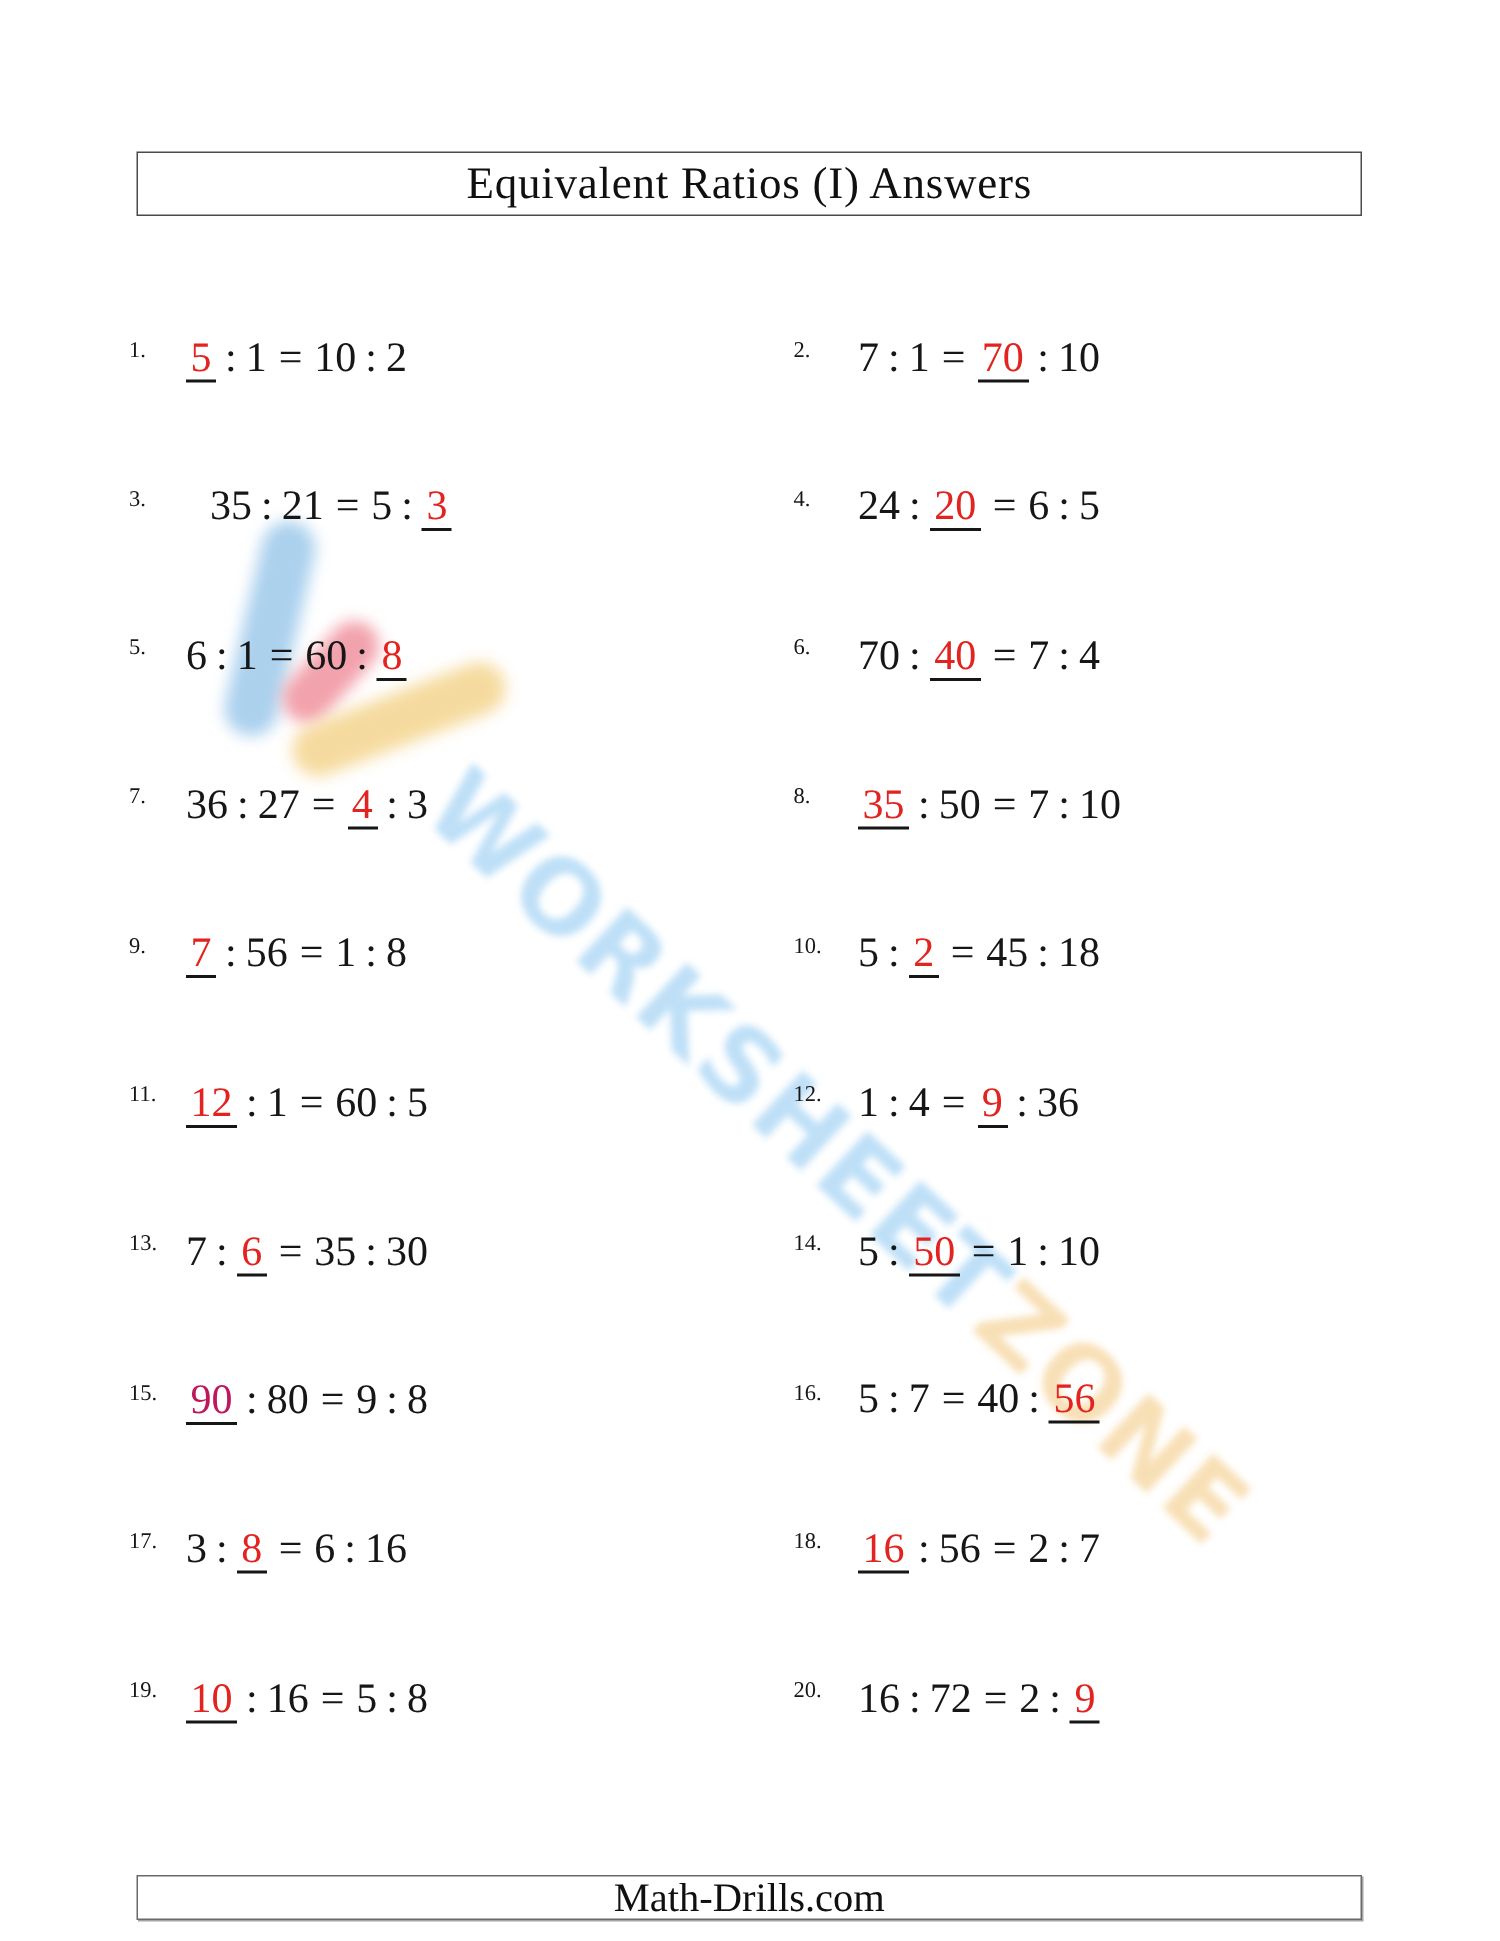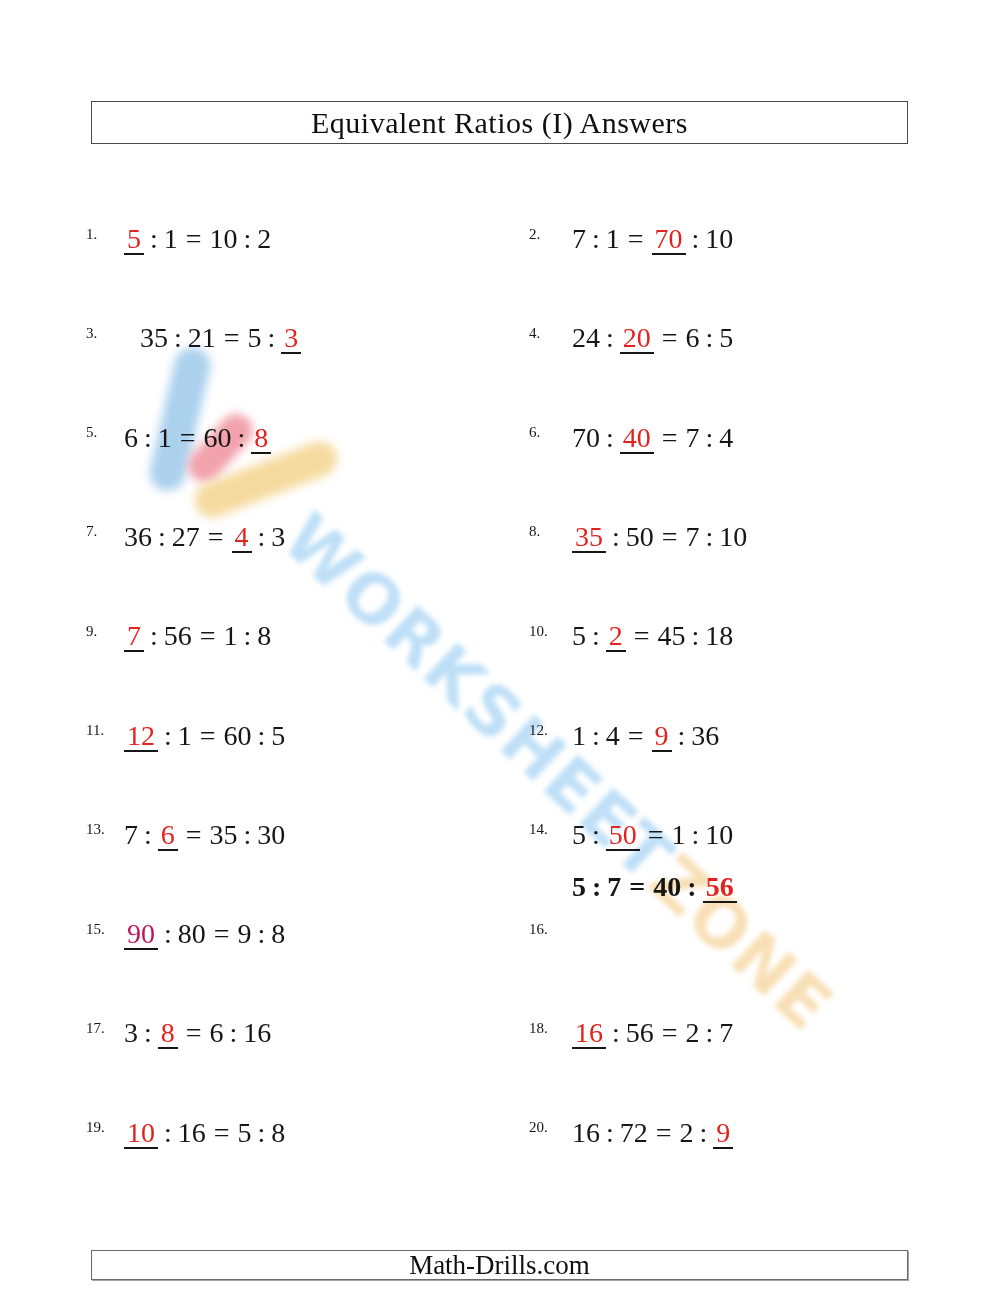--- a/index.html
+++ b/index.html
@@ -141,21 +141,21 @@
       <span class="expr" style="left: 124px; top: 678.5px;"><span class="ans" style="color: rgb(226, 35, 31); border-bottom-color: rgb(22, 22, 22);">12</span><span class="sep">:</span><span class="term">1</span><span class="eq">=</span><span class="term">60</span><span class="sep">:</span><span class="term">5</span></span>
       <span class="pnum" style="left: 529px; top: 682px;">12.</span>
       <span class="expr" style="left: 572px; top: 678.5px;"><span class="term">1</span><span class="sep">:</span><span class="term">4</span><span class="eq">=</span><span class="ans" style="color: rgb(226, 35, 31); border-bottom-color: rgb(22, 22, 22);">9</span><span class="sep">:</span><span class="term">36</span></span>
       <span class="pnum" style="left: 86px; top: 781.3px;">13.</span>
       <span class="expr" style="left: 124px; top: 777.8px;"><span class="term">7</span><span class="sep">:</span><span class="ans" style="color: rgb(226, 35, 31); border-bottom-color: rgb(22, 22, 22);">6</span><span class="eq">=</span><span class="term">35</span><span class="sep">:</span><span class="term">30</span></span>
       <span class="pnum" style="left: 529px; top: 781.3px;">14.</span>
       <span class="expr" style="left: 572px; top: 777.8px;"><span class="term">5</span><span class="sep">:</span><span class="ans" style="color: rgb(226, 35, 31); border-bottom-color: rgb(22, 22, 22);">50</span><span class="eq">=</span><span class="term">1</span><span class="sep">:</span><span class="term">10</span></span>
       <span class="pnum" style="left: 86px; top: 880.6px;">15.</span>
       <span class="expr" style="left: 124px; top: 877.1px;"><span class="ans" style="color: #be185d; border-bottom-color: rgb(22, 22, 22);">90</span><span class="sep">:</span><span class="term">80</span><span class="eq">=</span><span class="term">9</span><span class="sep">:</span><span class="term">8</span></span>
       <span class="pnum" style="left: 529px; top: 880.6px;">16.</span>
-      <span class="expr" style="left: 572px; top: 830px; font-weight: bold;"><span class="term">5</span><span class="sep">:</span><span class="term">7</span><span class="eq">=</span><span class="term">40</span><span class="sep">:</span><span class="ans" style="color: rgb(226, 35, 31); border-bottom-color: rgb(22, 22, 22);">56</span></span>
+      <span class="expr" style="left: 572px; top: 876px;"><span class="term">5</span><span class="sep">:</span><span class="term">7</span><span class="eq">=</span><span class="term">40</span><span class="sep">:</span><span class="ans" style="color: rgb(226, 35, 31); border-bottom-color: rgb(22, 22, 22);">56</span></span>
       <span class="pnum" style="left: 86px; top: 979.9px;">17.</span>
       <span class="expr" style="left: 124px; top: 976.4px;"><span class="term">3</span><span class="sep">:</span><span class="ans" style="color: rgb(226, 35, 31); border-bottom-color: rgb(22, 22, 22);">8</span><span class="eq">=</span><span class="term">6</span><span class="sep">:</span><span class="term">16</span></span>
       <span class="pnum" style="left: 529px; top: 979.9px;">18.</span>
       <span class="expr" style="left: 572px; top: 976.4px;"><span class="ans" style="color: rgb(226, 35, 31); border-bottom-color: rgb(22, 22, 22);">16</span><span class="sep">:</span><span class="term">56</span><span class="eq">=</span><span class="term">2</span><span class="sep">:</span><span class="term">7</span></span>
       <span class="pnum" style="left: 86px; top: 1079.2px;">19.</span>
       <span class="expr" style="left: 124px; top: 1075.7px;"><span class="ans" style="color: rgb(226, 35, 31); border-bottom-color: rgb(22, 22, 22);">10</span><span class="sep">:</span><span class="term">16</span><span class="eq">=</span><span class="term">5</span><span class="sep">:</span><span class="term">8</span></span>
       <span class="pnum" style="left: 529px; top: 1079.2px;">20.</span>
       <span class="expr" style="left: 572px; top: 1075.7px;"><span class="term">16</span><span class="sep">:</span><span class="term">72</span><span class="eq">=</span><span class="term">2</span><span class="sep">:</span><span class="ans" style="color: rgb(226, 35, 31); border-bottom-color: rgb(22, 22, 22);">9</span></span>
     </div>
 

